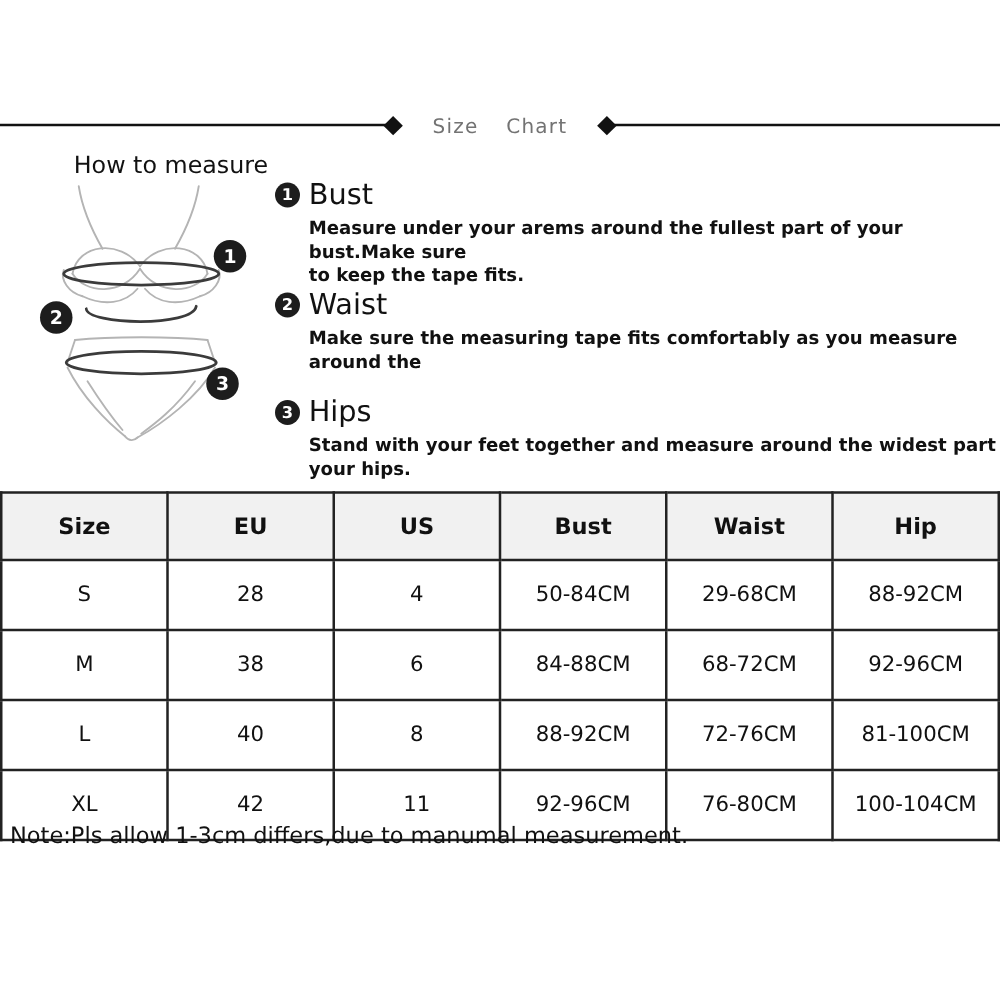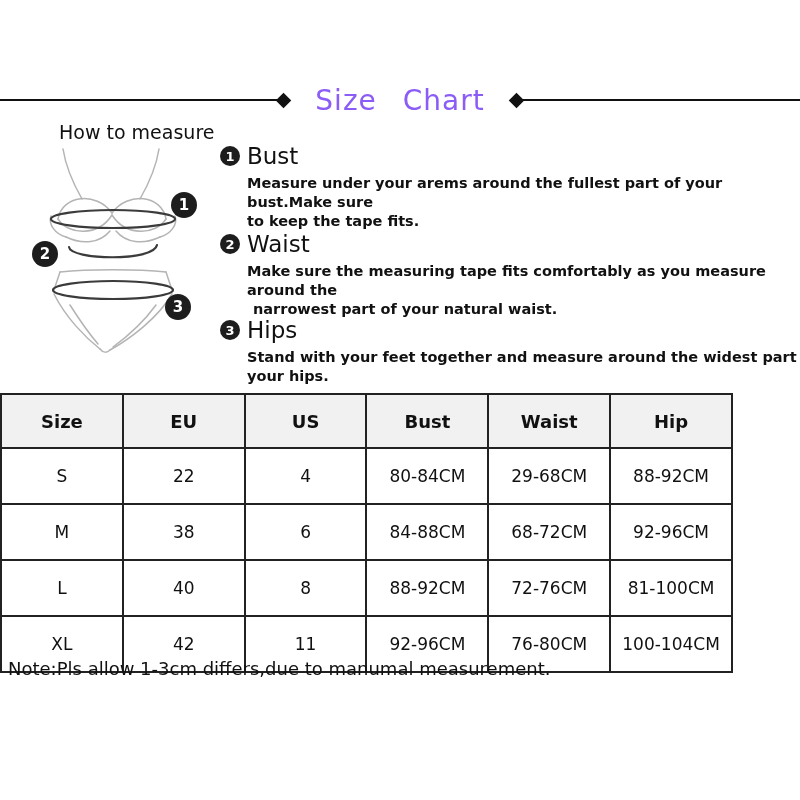--- a/index.html
+++ b/index.html
@@ -4,40 +4,40 @@
 <style>
   html,body{margin:0;padding:0;background:#ffffff;}
   .page{
     position:relative;width:800px;height:800px;background:#ffffff;overflow:hidden;
     font-family:"DejaVu Sans","Liberation Sans",sans-serif;color:#111111;
   }
   
   .title-row{position:absolute;left:0;right:0;top:89px;height:22px;display:flex;align-items:center;}
   .rule{flex:1;height:2px;background:#111111;}
   .diamond{width:11px;height:11px;background:#111111;transform:rotate(45deg);flex:0 0 auto;}
-  .page-title{margin:0 26px;font-size:28px;word-spacing:16px;letter-spacing:1px;color:#8b5cf6;white-space:nowrap;}
+  .page-title{margin:0 26px;font-size:16px;word-spacing:16px;letter-spacing:1px;color:#737373;white-space:nowrap;}
   
   .howto-label{position:absolute;left:27px;top:121px;font-size:19px;margin-left:32px;}
   .figure{position:absolute;left:18px;top:143px;}
   
   .sec{position:absolute;left:220px;width:578px;}
   .sec-bust{top:143px;}
   .sec-waist{top:231px;}
   .sec-hips{top:317px;}
   .sec-head{display:flex;align-items:center;gap:7px;}
   .num-badge{
     width:20px;height:20px;border-radius:50%;background:#1d1d1d;color:#ffffff;
     display:inline-flex;align-items:center;justify-content:center;
     font-size:13px;font-weight:bold;flex:0 0 auto;
   }
   .sec-title{font-size:23px;}
   .sec-body{margin:5px 0 0 27px;font-size:14.5px;font-weight:600;line-height:19px;}
   
   .size-table{
-    position:absolute;left:0;top:393px;width:733px;border-collapse:collapse;table-layout:fixed;
+    position:absolute;left:0;top:393px;width:800px;border-collapse:collapse;table-layout:fixed;
   }
   .size-table th,.size-table td{
     border:2px solid #222222;text-align:center;vertical-align:middle;padding:0;
   }
   .size-table th{height:52px;background:#f1f1f1;font-size:18px;font-weight:bold;}
   .size-table td{height:54px;background:#ffffff;font-size:17px;font-weight:normal;}
   
   .note{position:absolute;left:8px;top:658px;font-size:18px;}
 </style>
 </head>
@@ -110,21 +110,20 @@
     </div>
   </div>
 
   <div class="sec sec-waist">
     <div class="sec-head">
       <span class="num-badge">2</span>
       <span class="sec-title">Waist</span>
     </div>
     <div class="sec-body">
       <div>Make sure the measuring tape fits comfortably as you measure around the</div>
-      <div style="padding-left:6px;">narrowest part of your natural waist.</div>
     </div>
   </div>
 
   <div class="sec sec-hips">
     <div class="sec-head">
       <span class="num-badge">3</span>
       <span class="sec-title">Hips</span>
     </div>
     <div class="sec-body">
       <div>Stand with your feet together and measure around the widest part your hips.</div>
@@ -138,23 +137,23 @@
         <th>EU</th>
         <th>US</th>
         <th>Bust</th>
         <th>Waist</th>
         <th>Hip</th>
       </tr>
     </thead>
     <tbody>
       <tr>
         <td>S</td>
-        <td>22</td>
+        <td>28</td>
         <td>4</td>
-        <td>80-84CM</td>
+        <td>50-84CM</td>
         <td>29-68CM</td>
         <td>88-92CM</td>
       </tr>
       <tr>
         <td>M</td>
         <td>38</td>
         <td>6</td>
         <td>84-88CM</td>
         <td>68-72CM</td>
         <td>92-96CM</td>

